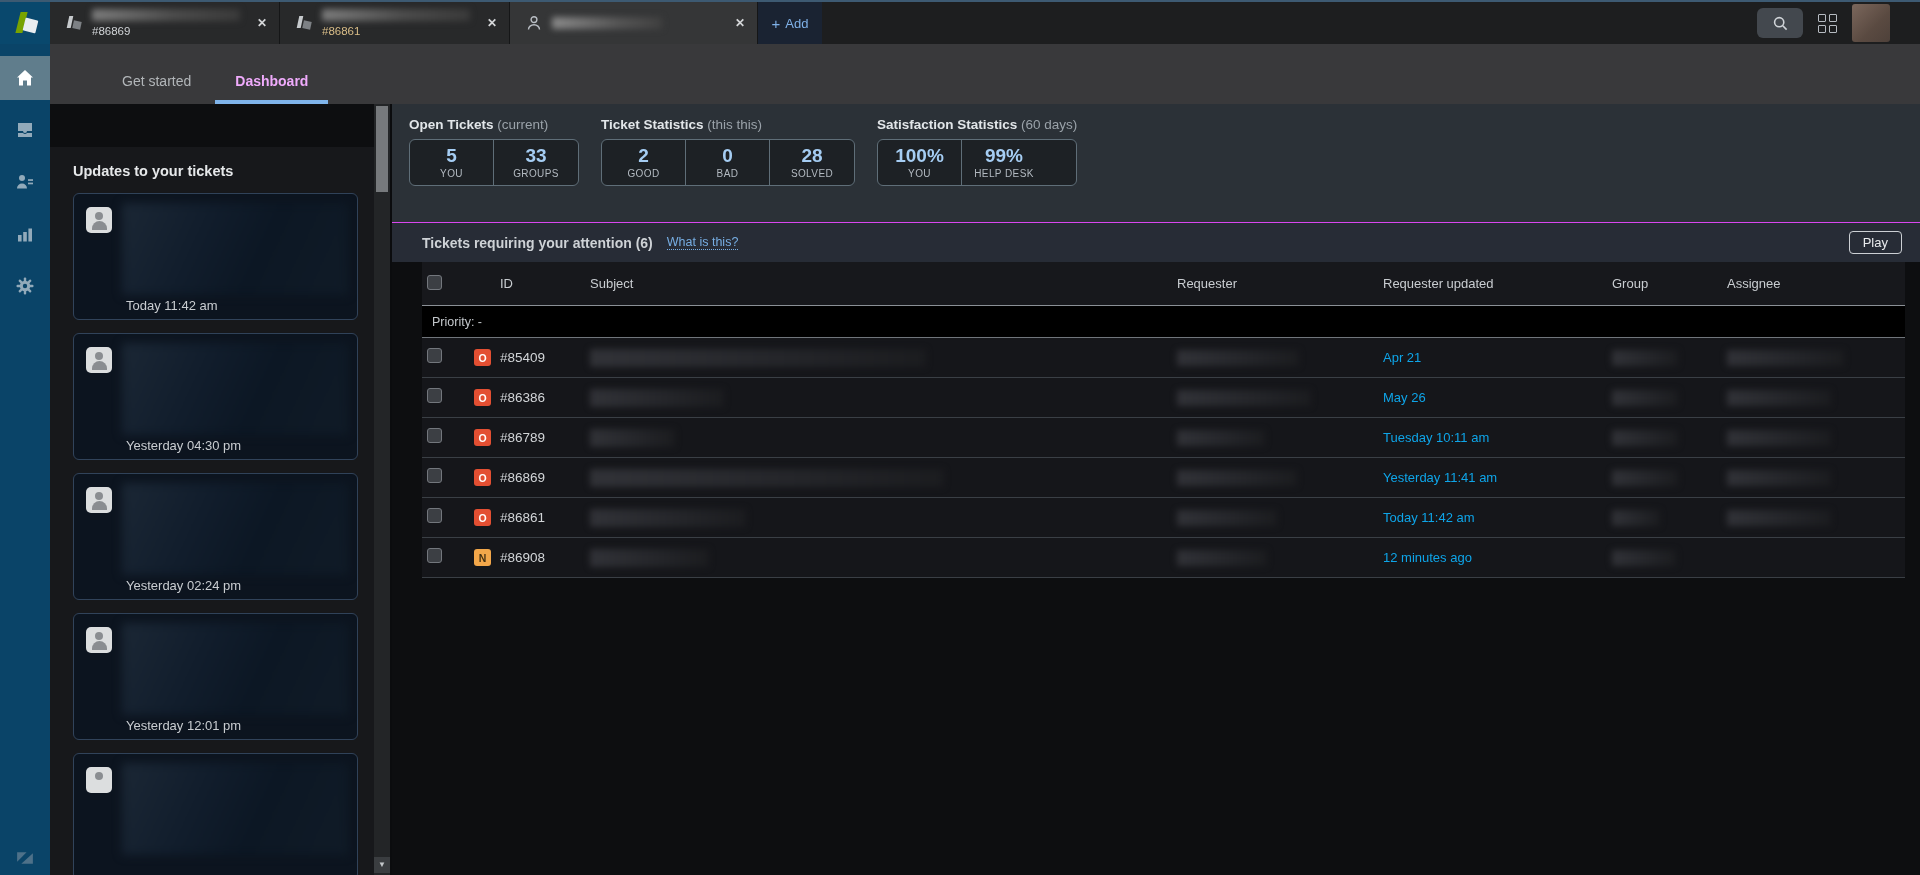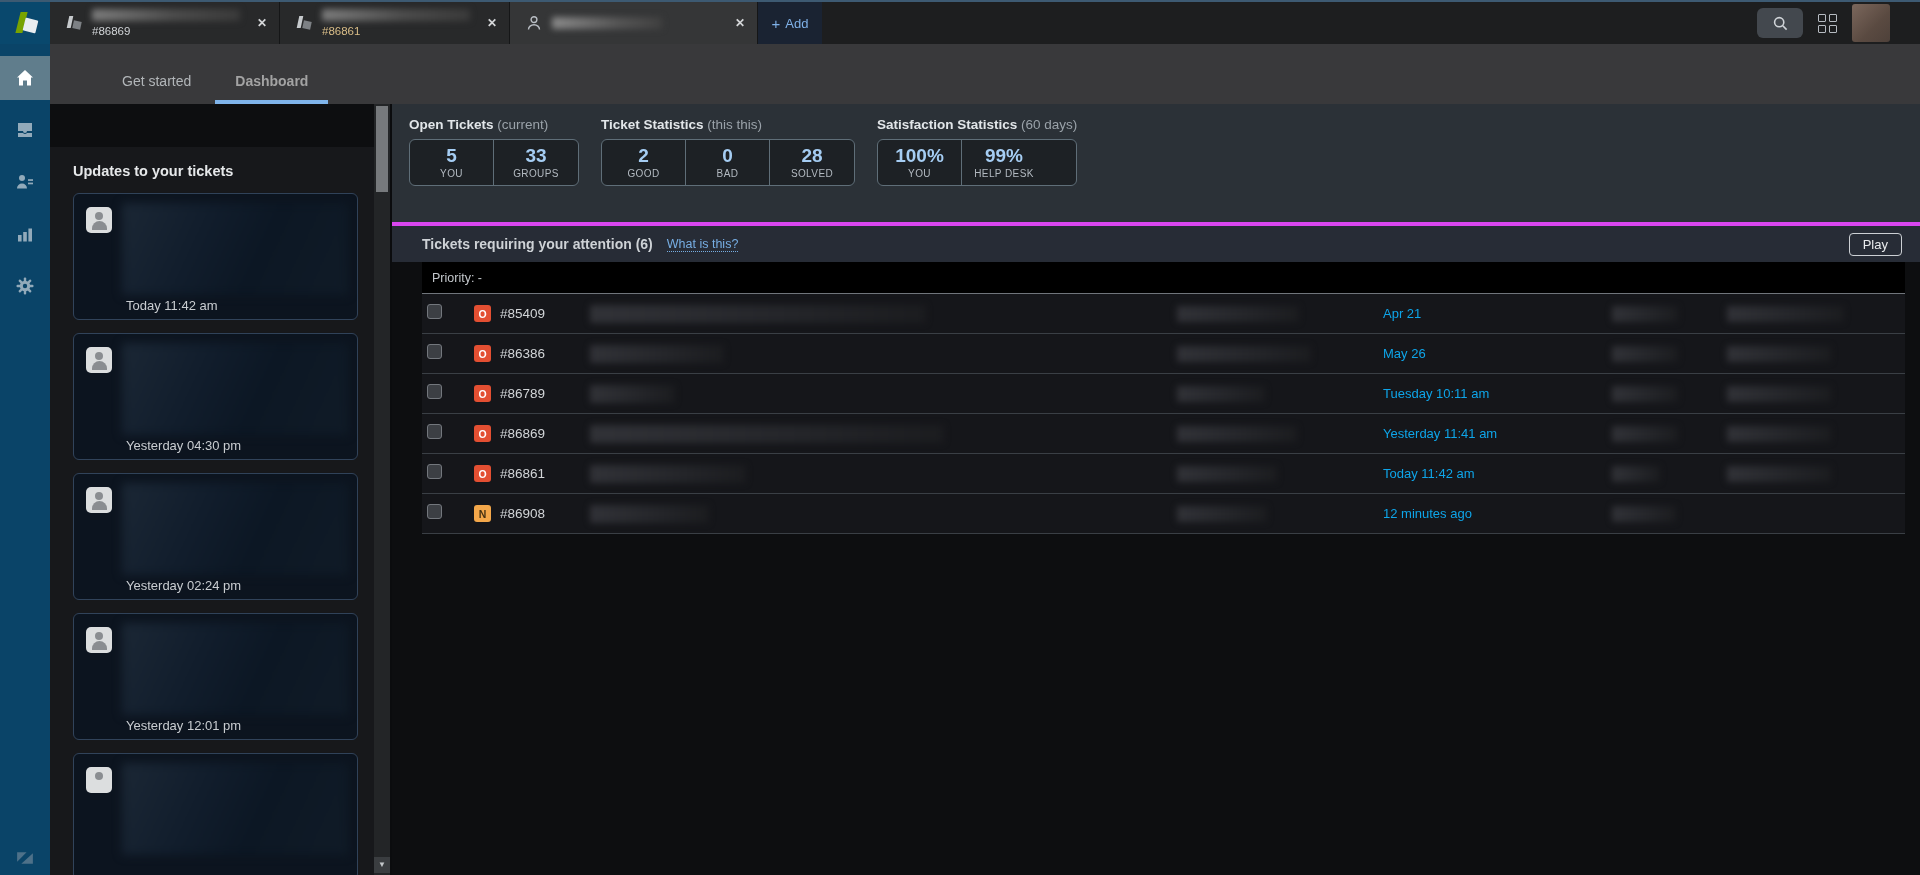--- a/index.html
+++ b/index.html
@@ -37,21 +37,21 @@
   
   .sidebar { position:absolute; left:0; top:44px; width:50px; bottom:0; background:#0a4468; padding-top:12px; }
   .side-item { height:44px; display:flex; align-items:center; justify-content:center; cursor:pointer; }
   .side-item + .side-item { margin-top:8px; }
   .side-item.active { background:#607d8c; }
   .z-logo { position:absolute; bottom:6px; left:0; width:50px; display:flex; justify-content:center; }
 
   
   .header-strip { position:absolute; left:50px; top:44px; right:0; height:60px; background:#39393b; display:flex; align-items:flex-end; padding-left:52px; }
   .nav-tab { padding:0 20px 11px; font-size:14px; color:#b2b6b9; border-bottom:4px solid transparent; margin-right:4px; cursor:pointer; }
-  .nav-tab.active { color:#a3a3a3; font-weight:bold; border-bottom-color:#7fb4ea; }
+  .nav-tab.active { color:#f0abfc; font-weight:bold; border-bottom-color:#7fb4ea; }
 
   
   .updates-panel { position:absolute; left:50px; top:104px; width:324px; bottom:0; background:#17181b; padding:16px 16px 0 23px; overflow:hidden;margin-top:43px; }
   .updates-title { font-size:14.5px; font-weight:bold; color:#e6e8ea; margin-bottom:14px; }
   .update-card { height:127px; border:1px solid #31435a; border-radius:6px; background:#0c141f; margin-bottom:13px; position:relative; cursor:pointer; }
   .card-avatar { position:absolute; left:12px; top:13px; width:26px; height:26px; border-radius:5px; background:#dcdedf; overflow:hidden; }
   .av-head { width:8px; height:8px; border-radius:50%; background:#8a8d91; margin:5px auto 0; }
   .av-body { width:15px; height:9px; border-radius:8px 8px 0 0; background:#8a8d91; margin:1px auto 0; }
   .card-blur { position:absolute; left:48px; top:9px; right:9px; height:92px; border-radius:3px; filter:blur(5px);
     background:linear-gradient(115deg,#1b2735 0%,#111d2c 35%,#0c1724 60%,#101b27 100%); }
@@ -67,21 +67,21 @@
   .stat-group { margin-right:22px; }
   .stat-heading { font-size:13.5px; margin-bottom:7px; }
   .stat-heading b { color:#e2e6e9; }
   .stat-heading span.sub { color:#9aa2a9; font-weight:normal;margin-top:19px; }
   .stat-box { display:flex; border:1px solid #5f6e78; border-radius:6px; background:#1d2125; height:47px; overflow:hidden; }
   .stat-cell { width:84px; display:flex; flex-direction:column; align-items:center; justify-content:center; border-right:1px solid #5f6e78; cursor:pointer; }
   .stat-cell:last-child { border-right:none; }
   .stat-value { font-size:19px; font-weight:600; color:#a5cdf3; line-height:20px; }
   .stat-cap { font-size:10px; color:#b3bac1; letter-spacing:.4px; margin-top:2px; }
 
-  .attention-bar { height:40px; background:#272c36; border-top:4px solid #d946ef; display:flex; align-items:center; padding:0 18px 0 30px; }
+  .attention-bar { height:40px; background:#272c36; border-top:1px solid #d946ef; display:flex; align-items:center; padding:0 18px 0 30px; }
   .attention-title { font-size:14px; font-weight:bold; color:#ced2d6; }
   .what-link { margin-left:14px; font-size:12.5px; color:#77aee3; border-bottom:1px dotted #77aee3; cursor:pointer; }
   .play-btn { margin-left:auto; border:1px solid #ccd0d4; border-radius:4px; background:transparent; color:#e9ebed; font-size:13px; padding:3px 13px; cursor:pointer; }
 
   
   .table-area { position:absolute; top:158px; left:0; right:0; bottom:0; background:#0d0e10; padding:0 15px 0 30px; }
   .grid-cols { display:grid; grid-template-columns:42px 36px 90px 587px 206px 229px 115px 1fr; align-items:center; }
   .t-header { height:44px; background:#17181c; border-bottom:1px solid #8b9096; color:#c9cdd1; font-size:13px; }
   .group-row { height:32px; background:#000; display:flex; align-items:center; padding-left:10px; font-size:12.5px; color:#c3c7cb; border-bottom:1px solid #70757b; }
   .t-row { height:40px; background:#15161a; border-bottom:1px solid #3a3f45; cursor:pointer; }
@@ -327,20 +327,30 @@
       </div>
     </div>
 
     <div class="attention-bar">
       <span class="attention-title">Tickets requiring your attention (6)</span>
       <span class="what-link">What is this?</span>
       <button class="play-btn">Play</button>
     </div>
 
     <div class="table-area">
+      <div class="t-header grid-cols">
+        <div><span class="cbox"></span></div>
+        <div></div>
+        <div>ID</div>
+        <div>Subject</div>
+        <div>Requester</div>
+        <div>Requester updated</div>
+        <div>Group</div>
+        <div>Assignee</div>
+      </div>
       <div class="group-row">Priority: -</div>
       <div id="table-body">
           <div class="t-row grid-cols">
             <div><span class="cbox"></span></div>
             <div>
               <span class="badge open">O</span>
             </div>
             <div class="t-id">#85409</div>
             <div>
               <span class="blur-cell subj" style="width:336px"></span>

